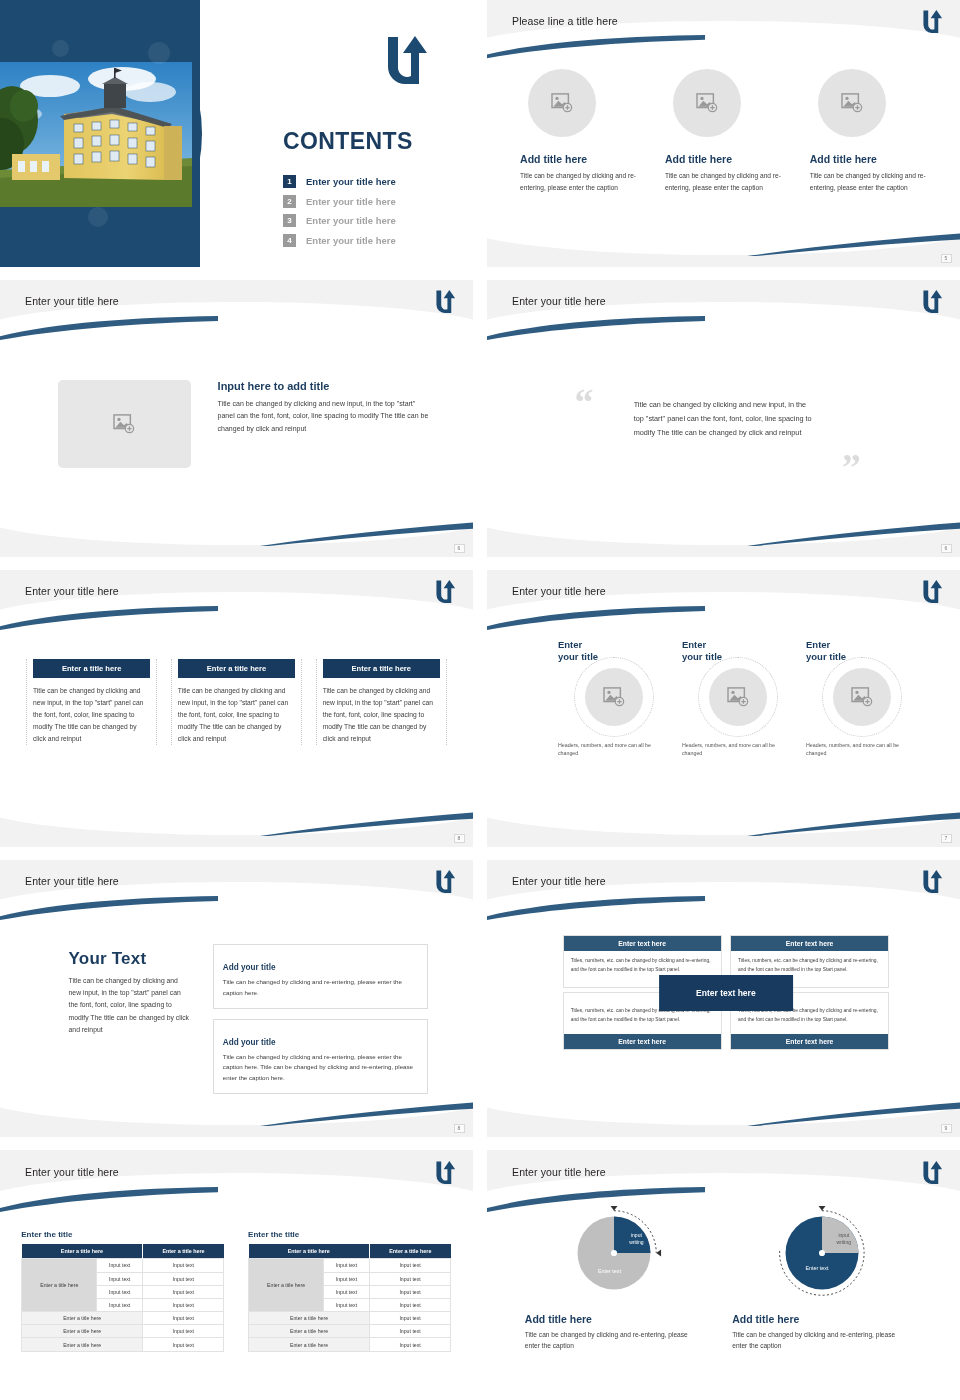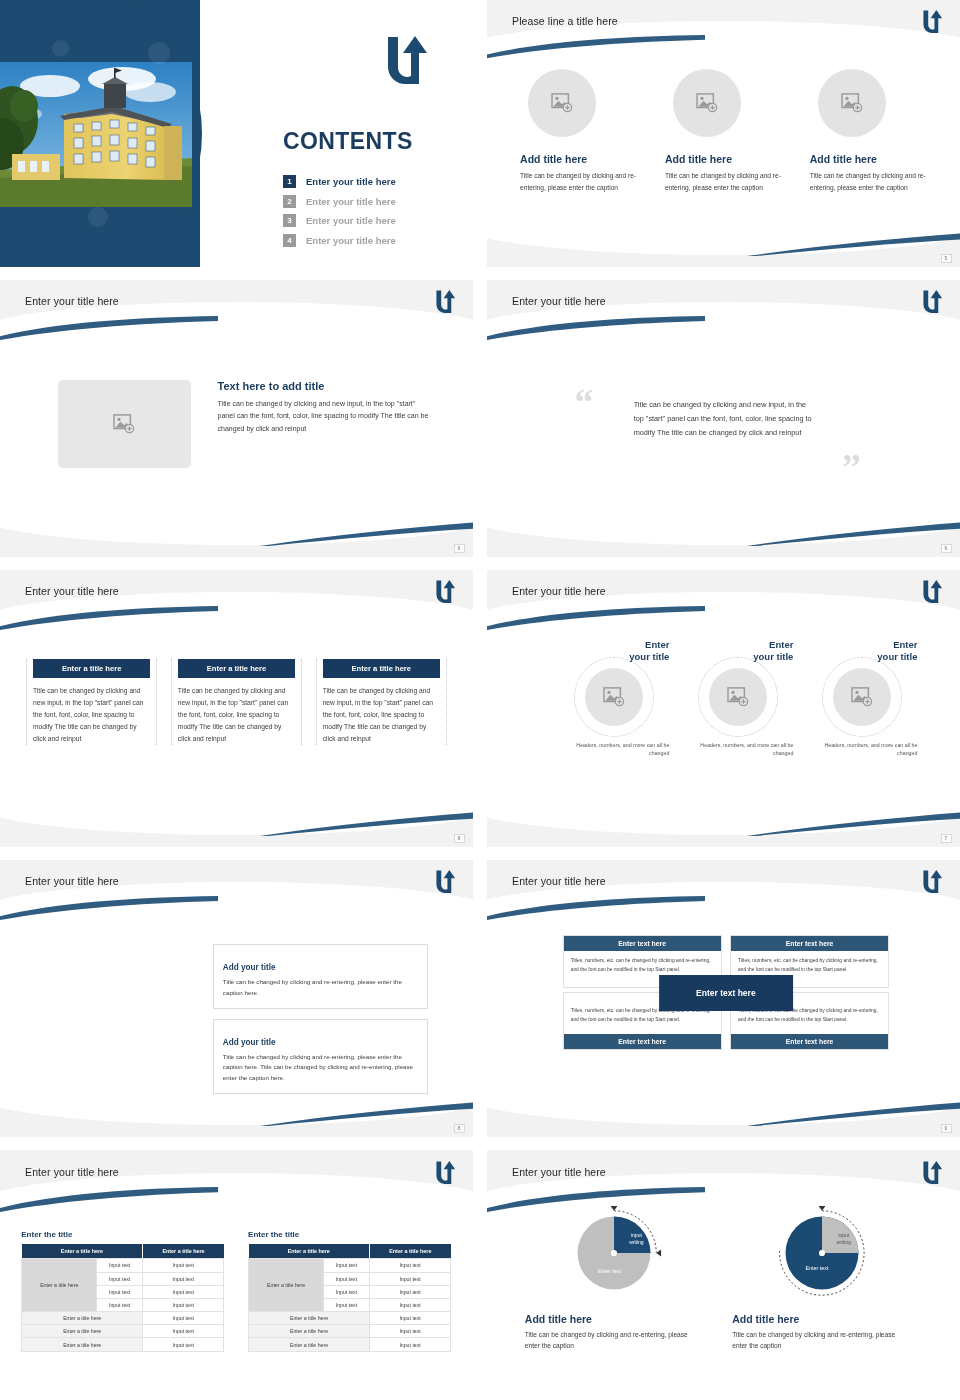--- a/index.html
+++ b/index.html
@@ -154,21 +154,21 @@
   .s5 .card { width: 31.2%; border-left: 1px dotted #c9c9c9; border-right: 1px dotted #c9c9c9; padding: 0 6px; }
   .s5 .card-hd {
     background: #173a5e; color: #ffffff;
     font-size: 7.6px; font-weight: bold;
     text-align: center; padding: 5px 0 5.5px;
   }
   .s5 .card-bd { margin-top: 7px; font-size: 6.7px; line-height: 1.78; color: #3c3c3c; }
 
   
   .s6 .group { position: absolute; left: 15%; right: 9%; top: 25%; display: flex; justify-content: space-between; }
-  .s6 .unit { width: 31%; position: relative; text-align: right; }
+  .s6 .unit { width: 31%; position: relative; text-align: left; }
   .s6 .u-title { font-size: 9.5px; font-weight: bold; color: #1b3c5e; line-height: 1.25; position: relative; z-index: 3; }
   .s6 .ring { position: relative; width: 80px; height: 80px; margin: -6px auto 0; }
   .s6 .ring-outline { position: absolute; inset: 0; border: 1px dotted #c5c5c5; border-radius: 50%; }
   .s6 .ring .ph-circle { position: absolute; left: 11px; top: 11px; width: 58px; height: 58px; }
   .s6 .u-cap { margin-top: 4px; font-size: 5.3px; line-height: 1.6; color: #555; }
 
   
   .s7 .left { position: absolute; left: 14.5%; top: 32%; width: 26%; }
   .s7 .big { font-size: 17px; font-weight: bold; color: #1b3c5e; letter-spacing: .2px; }
   .s7 .lead { margin-top: 6px; font-size: 6.8px; line-height: 1.82; color: #3c3c3c; }
@@ -416,21 +416,21 @@
         <svg viewBox="0 0 24 22">
             <rect x="1" y="1" width="18" height="15" fill="none" stroke="#9a9a9a" stroke-width="1.6"></rect>
             <circle cx="6.5" cy="6" r="1.8" fill="#9a9a9a"></circle>
             <path d="M2.5 15 L8 8.5 L12 12.5 L15 10 L18.5 15 Z" fill="#9a9a9a"></path>
             <circle cx="18" cy="16" r="4.6" fill="#e7e7e7" stroke="#9a9a9a" stroke-width="1.4"></circle>
             <path d="M18 13.6 v4.8 M15.6 16 h4.8" stroke="#9a9a9a" stroke-width="1.4"></path>
           </svg>
       </span>
     </div>
     <div class="txt">
-      <div class="t-title">Text here to add title</div>
+      <div class="t-title">Input here to add title</div>
       <div class="t-body">Title can be changed by clicking and new input, in the top "start" panel can the font, font, color, line spacing to modify The title can be changed by click and reinput</div>
     </div>
     <div class="pagenum">6</div>
   </div>
 
   <div class="slide s4">
     <div class="chrome">
       <div class="body-white"></div>
       <div class="swoosh-tl">
         <svg viewBox="0 0 100 20" preserveAspectRatio="none">
@@ -591,20 +591,24 @@
           </svg>
       </div>
     </div>
     <div class="slide-title">Enter your title here</div>
     <div class="logo">
       <svg viewBox="0 0 46 52">
           <path d="M3 4 h10 v31 a9 9 0 0 0 13 8 V20 h-8 L30 3 l12 17 h-8 v31 H20 A17 17 0 0 1 3 34 Z" fill="#1d4a70"></path>
         </svg>
     </div>
 
+    <div class="left">
+      <div class="big">Your Text</div>
+      <div class="lead">Title can be changed by clicking and new input, in the top "start" panel can the font, font, color, line spacing to modify The title can be changed by click and reinput</div>
+    </div>
     <div class="right">
       <div class="rbox">
         <div class="rbox-t">Add your title</div>
         <div class="rbox-b">Title can be changed by clicking and re-entering, please enter the caption here.</div>
       </div>
       <div class="rbox">
         <div class="rbox-t">Add your title</div>
         <div class="rbox-b">Title can be changed by clicking and re-entering, please enter the caption here. Title can be changed by clicking and re-entering, please enter the caption here.</div>
       </div>
     </div>

